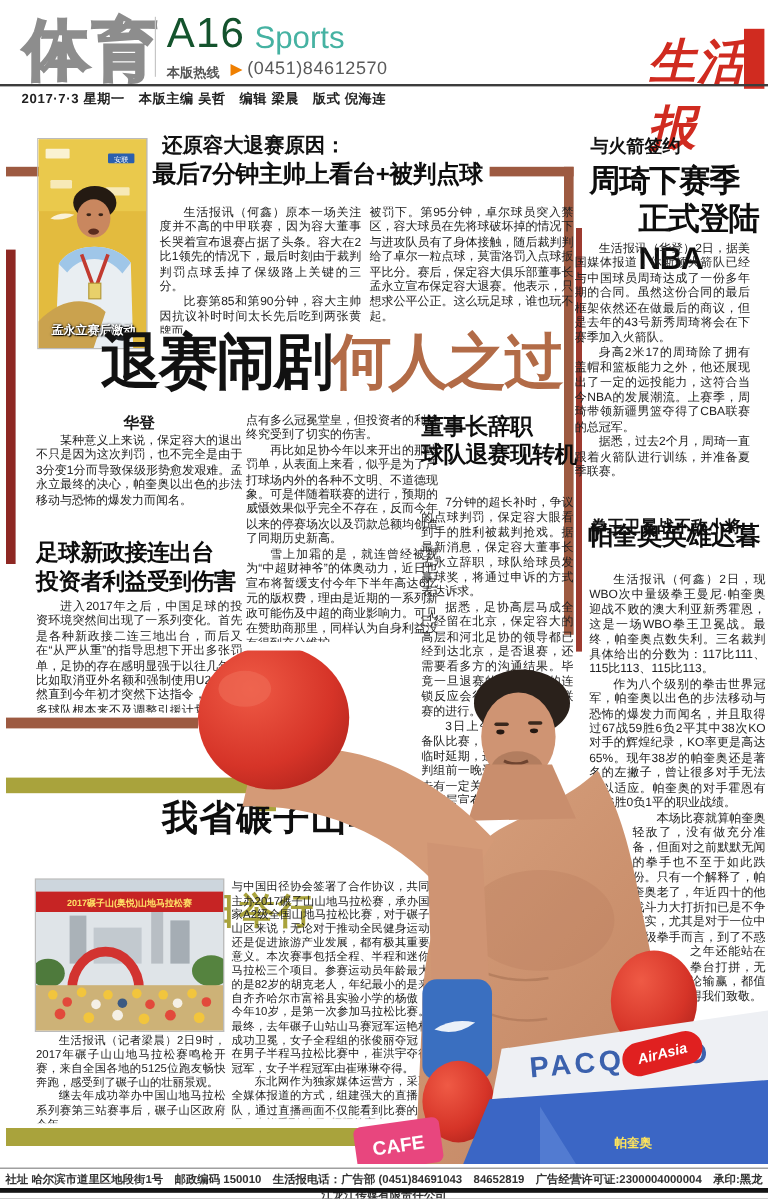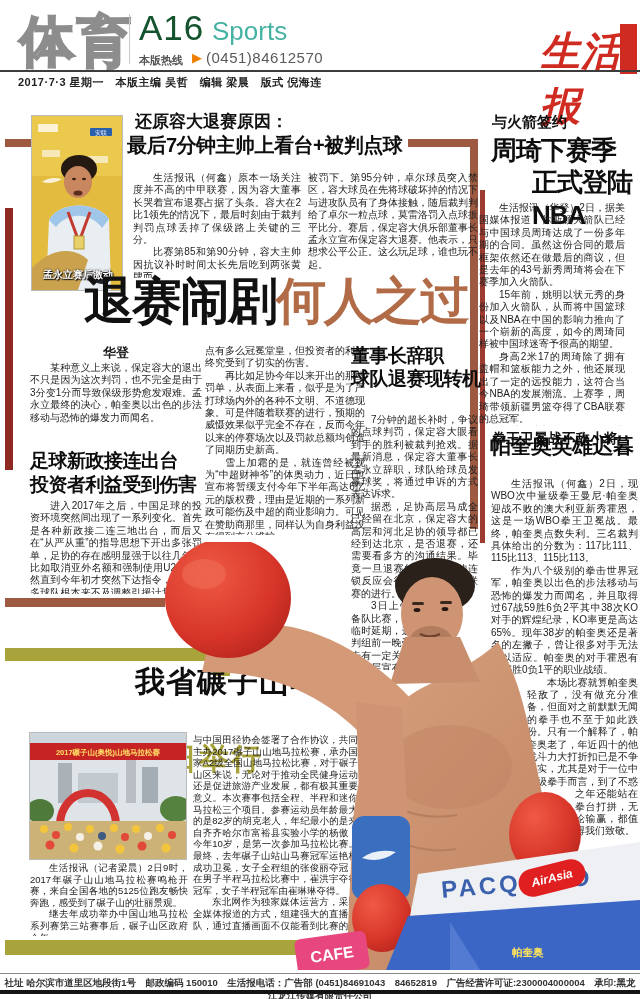--- a/index.html
+++ b/index.html
@@ -149,21 +149,20 @@
       <p>3日上午的预备队比赛，被足协临时延期，这与裁判组前一晚受到冲击有一定关系。虽然高层宣布退赛，但是保定容大的备战还在继续。3日没有安排训练，但是4日全队将恢复训练，为接下来的比赛做准备。</p>
     </div>
   </div>
 
   <div>
     <div class="abs r-kicker" style="left:492px;top:113px;">与火箭签约</div>
     <div class="abs r-h1" style="left:491px;top:133px;">周琦下赛季</div>
     <div class="abs r-h1" style="left:491px;top:165px;margin-left:41px;">正式登陆NBA</div>
     <div class="abs body-text" style="left:479px;top:202px;width:146px;height:224px;">
       <p>生活报讯（华登）2日，据美国媒体报道，休斯顿火箭队已经与中国球员周琦达成了一份多年期的合同。虽然这份合同的最后框架依然还在做最后的商议，但是去年的43号新秀周琦将会在下赛季加入火箭队。</p>
-      <p>15年前，姚明以状元秀的身份加入火箭队，从而将中国篮球以及NBA在中国的影响力推向了一个崭新的高度，如今的周琦同样被中国球迷寄予很高的期望。</p>
       <p>身高2米17的周琦除了拥有盖帽和篮板能力之外，他还展现出了一定的远投能力，这符合当今NBA的发展潮流。上赛季，周琦带领新疆男篮夺得了CBA联赛的总冠军。</p>
       <p>据悉，过去2个月，周琦一直跟着火箭队进行训练，并准备夏季联赛。</p>
     </div>
   </div>
 
   <div>
     <div class="abs r-kicker" style="left:492px;top:430px;font-size:14px;">拳王卫冕战不敌小将</div>
     <div class="abs box-h" style="left:490px;top:432px;">帕奎奥英雄迟暮</div>
     <div class="abs body-text" style="left:491px;top:478px;width:147px;height:372px;">
       <p>生活报讯（何鑫）2日，现WBO次中量级拳王曼尼·帕奎奥迎战不败的澳大利亚新秀霍恩，这是一场WBO拳王卫冕战。最终，帕奎奥点数失利。三名裁判具体给出的分数为：117比111、115比113、115比113。</p>

